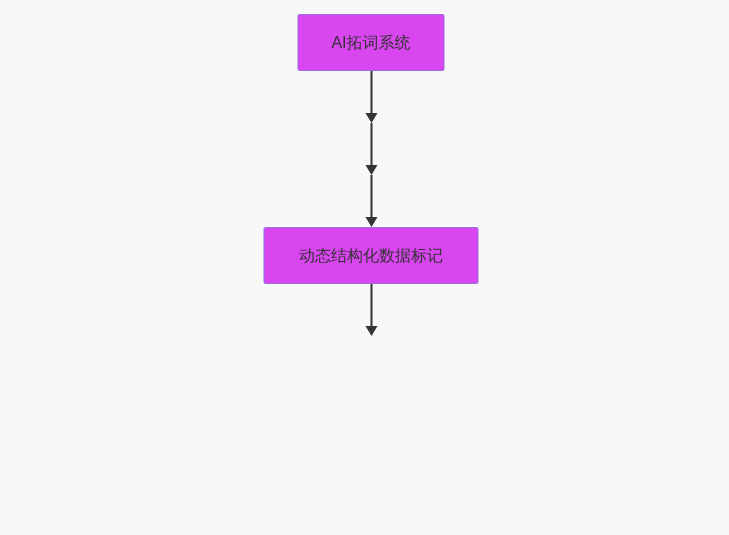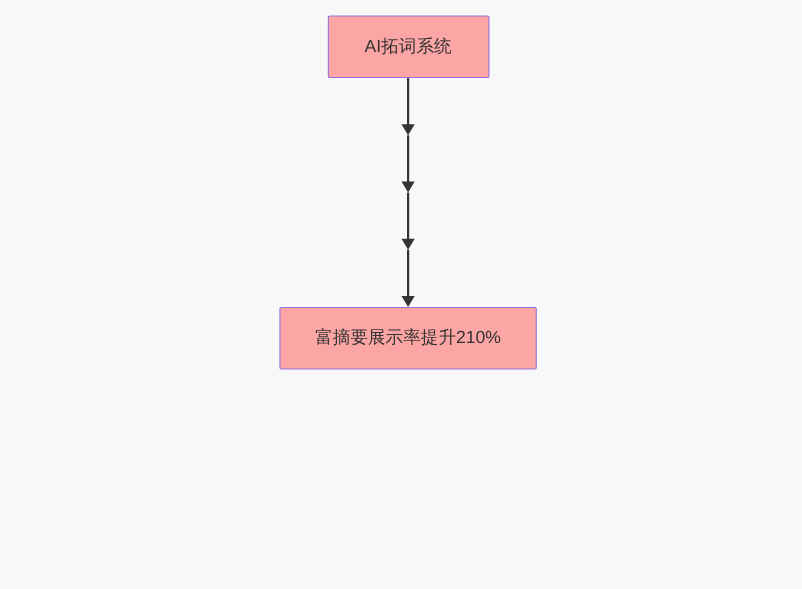--- a/index.html
+++ b/index.html
@@ -24,21 +24,21 @@
     left: 371px;
     top: 14px;
     transform: translateX(-50%);
     display: flex;
     flex-direction: column;
     align-items: center;
   }
   .node {
     box-sizing: border-box;
     height: 57px;
-    background: #fca5a5;
+    background: #d946ef;
     border: 1.5px solid #9370DB;
     border-radius: 2px;
     display: flex;
     align-items: center;
     justify-content: center;
     padding: 0 24px;
     flex: 0 0 auto;
   }
   .node-label {
     font-size: 16px;
@@ -87,24 +87,24 @@
       <div class="arrow-line"></div>
       <div class="arrow-head"></div>
     </div>
 
 
     <div class="arrow">
       <div class="arrow-line"></div>
       <div class="arrow-head"></div>
     </div>
 
+    <div class="node" style="width:215px">
+      <span class="node-label">动态结构化数据标记</span>
+    </div>
 
     <div class="arrow">
       <div class="arrow-line"></div>
       <div class="arrow-head"></div>
     </div>
 
-    <div class="node" style="width:234px">
-      <span class="node-label">富摘要展示率提升210%</span>
-    </div>
 
   </div>
 </div>
 
 </body></html>

